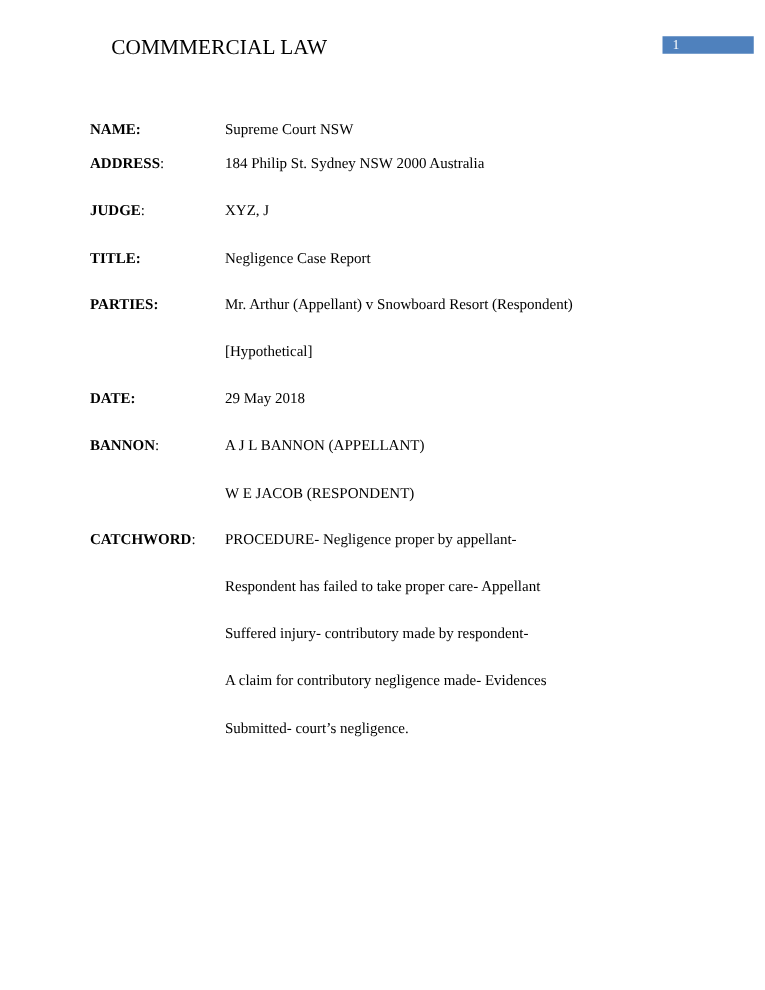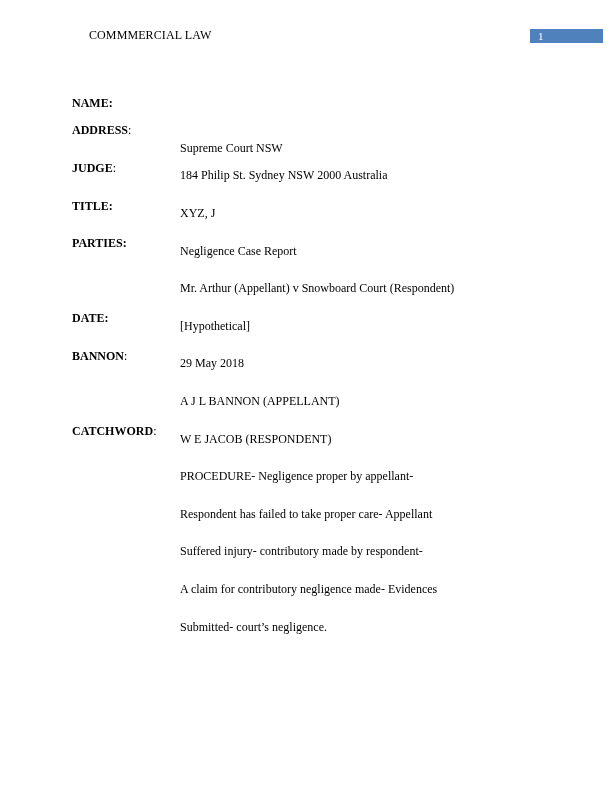--- a/index.html
+++ b/index.html
@@ -3,31 +3,31 @@
   <meta charset="utf-8">
   <style>
     html, body { margin: 0; padding: 0; background: #ffffff; }
     body {
       width: 612px; height: 792px; position: relative; overflow: hidden;
       font-family: "Liberation Serif", "DejaVu Serif", serif;
       color: #000000;
     }
     .header-title {
       position: absolute; left: 89px; top: 28px;
-      font-size: 12px; letter-spacing: 0.1px;
+      font-size: 17px; letter-spacing: 0.1px;
     }
     .page-num-box {
       position: absolute; left: 530px; top: 29px; width: 73px; height: 14px;
       background: #4f81bd; color: #ffffff; font-size: 11px;
       line-height: 14px; padding-left: 8px; box-sizing: border-box;
     }
     .row { position: absolute; left: 0; width: 612px; font-size: 12px; line-height: 14px; }
     .label { position: absolute; left: 72px; text-align: center; }
     .label b { font-weight: bold; }
-    .value { position: absolute; left: 180px; white-space: nowrap; margin-top: 45px; }
+    .value { position: absolute; left: 180px; white-space: nowrap; }
   </style>
 </head>
 <body>
 
 <div>
   <div class="header-title">COMMMERCIAL LAW</div>
   <div class="page-num-box">1</div>
 </div>
 
 <div>
@@ -42,21 +42,21 @@
   <div class="row" style="top:161px">
     <span class="label"><b>JUDGE</b><span>:</span></span>
     <span class="value">XYZ, J</span>
   </div>
   <div class="row" style="top:199px">
     <span class="label"><b>TITLE:</b><span></span></span>
     <span class="value">Negligence Case Report</span>
   </div>
   <div class="row" style="top:236px">
     <span class="label"><b>PARTIES:</b><span></span></span>
-    <span class="value">Mr. Arthur (Appellant) v Snowboard Court (Respondent)</span>
+    <span class="value">Mr. Arthur (Appellant) v Snowboard Resort (Respondent)</span>
   </div>
   <div class="row" style="top:274px">
     <span class="value">[Hypothetical]</span>
   </div>
   <div class="row" style="top:311px">
     <span class="label"><b>DATE:</b><span></span></span>
     <span class="value">29 May 2018</span>
   </div>
   <div class="row" style="top:349px">
     <span class="label"><b>BANNON</b><span>:</span></span>

